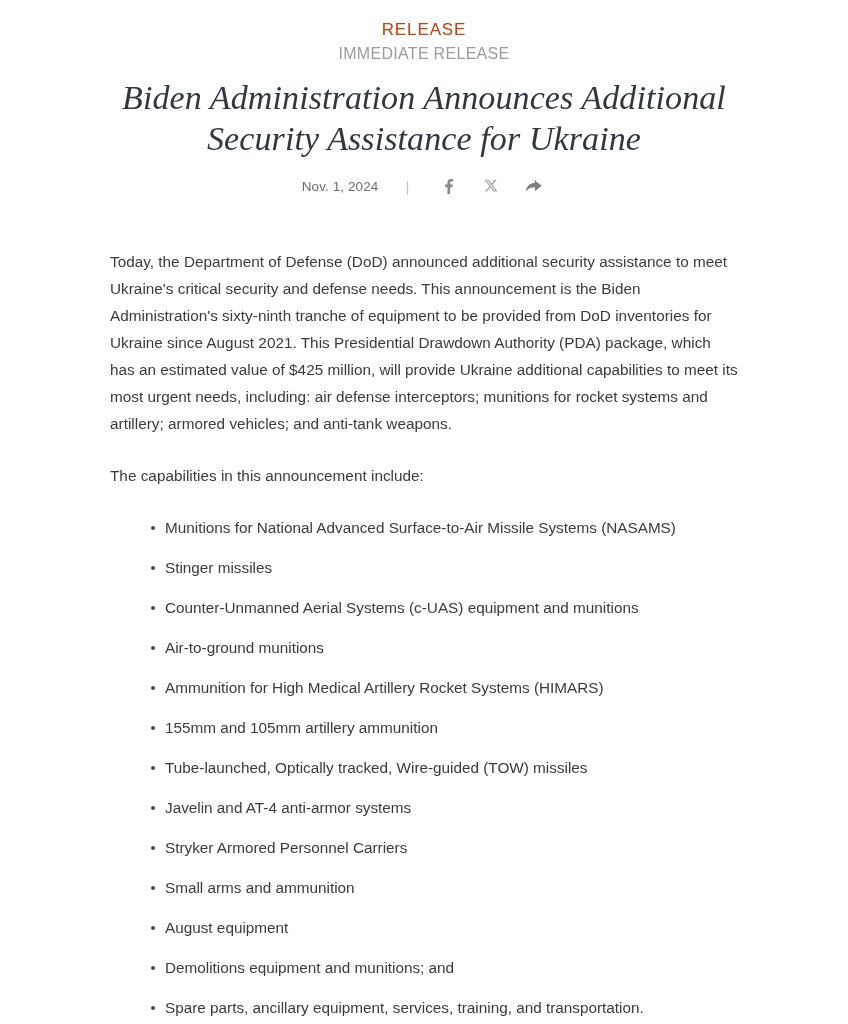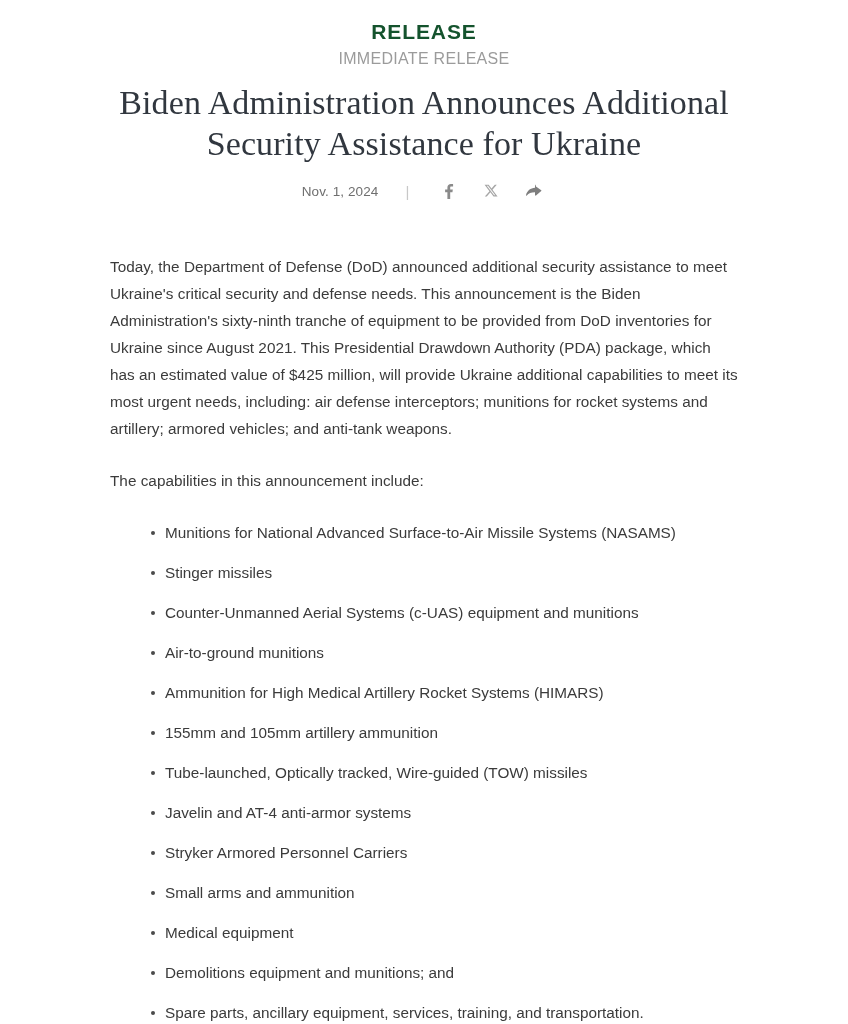--- a/index.html
+++ b/index.html
@@ -20,24 +20,24 @@
     box-sizing: border-box;
     padding: 0;
   }
 
   
   .eyebrow-wrap {
     padding-top: 19px;
     text-align: center;
   }
   .eyebrow {
-    font-size: 21px;
-    font-weight: bold;
+    font-size: 17px;
+    font-weight: normal;
     letter-spacing: 0.9px;
-    color: #14532d;
+    color: #c2410c;
     line-height: 1.25;
   }
   .subeyebrow {
     margin-top: 4px;
     font-size: 16px;
     font-weight: normal;
     letter-spacing: 0.3px;
     color: #9b9b9b;
     line-height: 1.25;
   }
@@ -46,20 +46,21 @@
   .title {
     margin: 13px auto 0 auto;
     width: 660px;
     text-align: center;
     font-family: "Liberation Serif", serif;
     font-size: 34px;
     font-weight: normal;
     line-height: 41px;
     color: #31373f;
     letter-spacing: 0.1px;
+    font-style: italic;
   }
 
   
   .meta-row {
     margin-top: 17px;
     display: flex;
     align-items: center;
     justify-content: center;
     gap: 16px;
   }
@@ -173,20 +174,20 @@
           <li>Munitions for National Advanced Surface-to-Air Missile Systems (NASAMS)</li>
           <li>Stinger missiles</li>
           <li>Counter-Unmanned Aerial Systems (c-UAS) equipment and munitions</li>
           <li>Air-to-ground munitions</li>
           <li>Ammunition for High Medical Artillery Rocket Systems (HIMARS)</li>
           <li>155mm and 105mm artillery ammunition</li>
           <li>Tube-launched, Optically tracked, Wire-guided (TOW) missiles</li>
           <li>Javelin and AT-4 anti-armor systems</li>
           <li>Stryker Armored Personnel Carriers</li>
           <li>Small arms and ammunition</li>
-          <li>Medical equipment</li>
+          <li>August equipment</li>
           <li>Demolitions equipment and munitions; and</li>
           <li>Spare parts, ancillary equipment, services, training, and transportation.</li>
         </ul>
     </div>
   </div>
 
 </div>
 
 </body></html>

